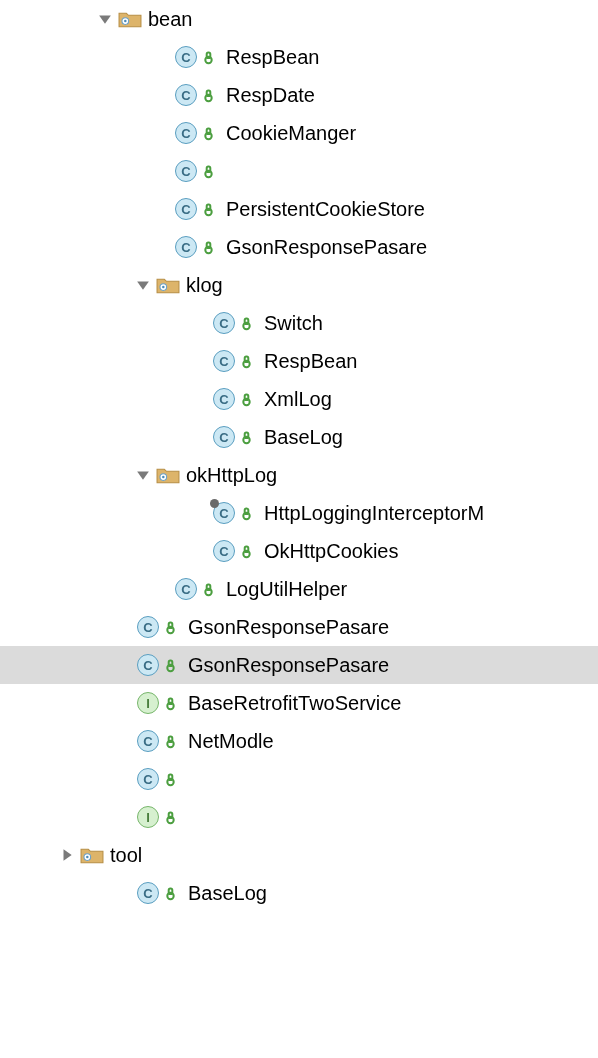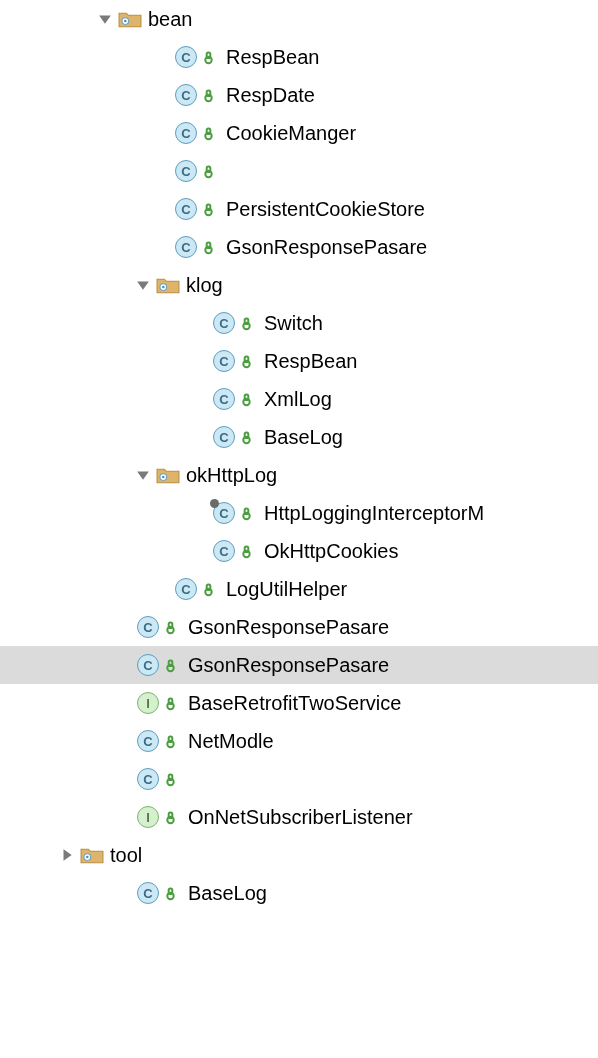--- a/index.html
+++ b/index.html
@@ -408,21 +408,20 @@
       <span class="indent"></span>
       <span class="indent"></span>
       <span class="chevron"></span>
       <span class="indent-half"></span>
       <span class="interface-icon">I</span>
       <span class="visibility-icon">
         <svg width="13" height="15" viewBox="0 0 12 15">
           <use href="#vis-public"></use>
         </svg>
       </span>
-      <span class="label">OnNetSubscriberListener</span>
     </div>
     <div class="row">
       <span style="display: inline-block; width: 18px;"></span>
       <span class="indent"></span>
       <span class="chevron">
         <svg width="14" height="14" viewBox="0 0 12 12">
           <use href="#chev-closed"></use>
         </svg>
       </span>
       <span class="folder-icon">

